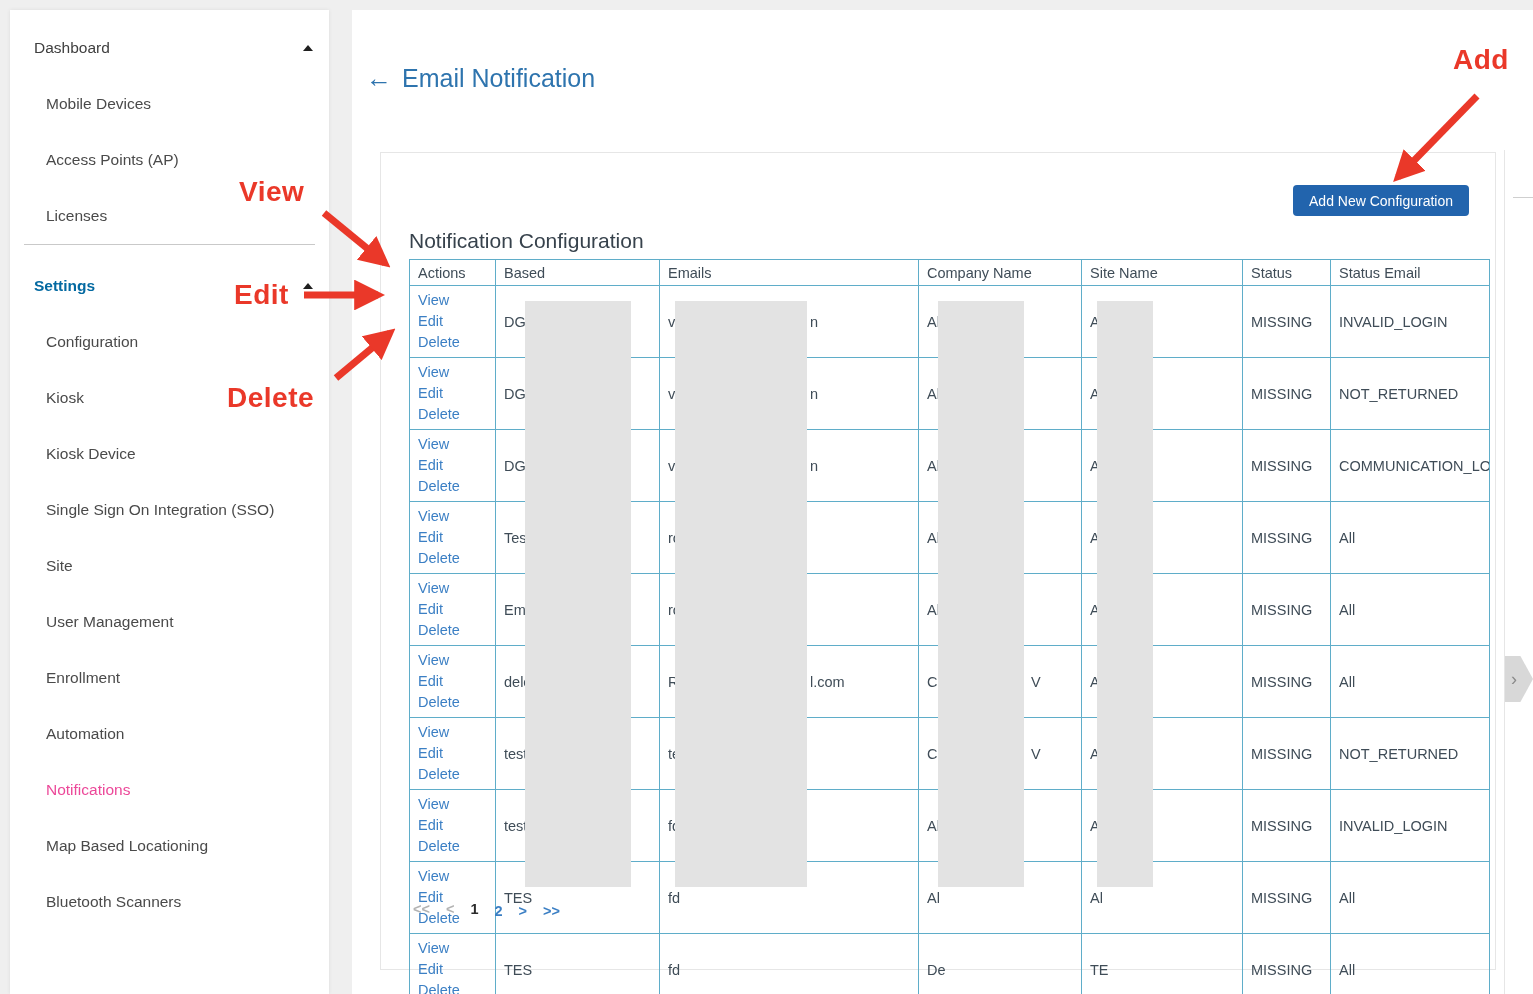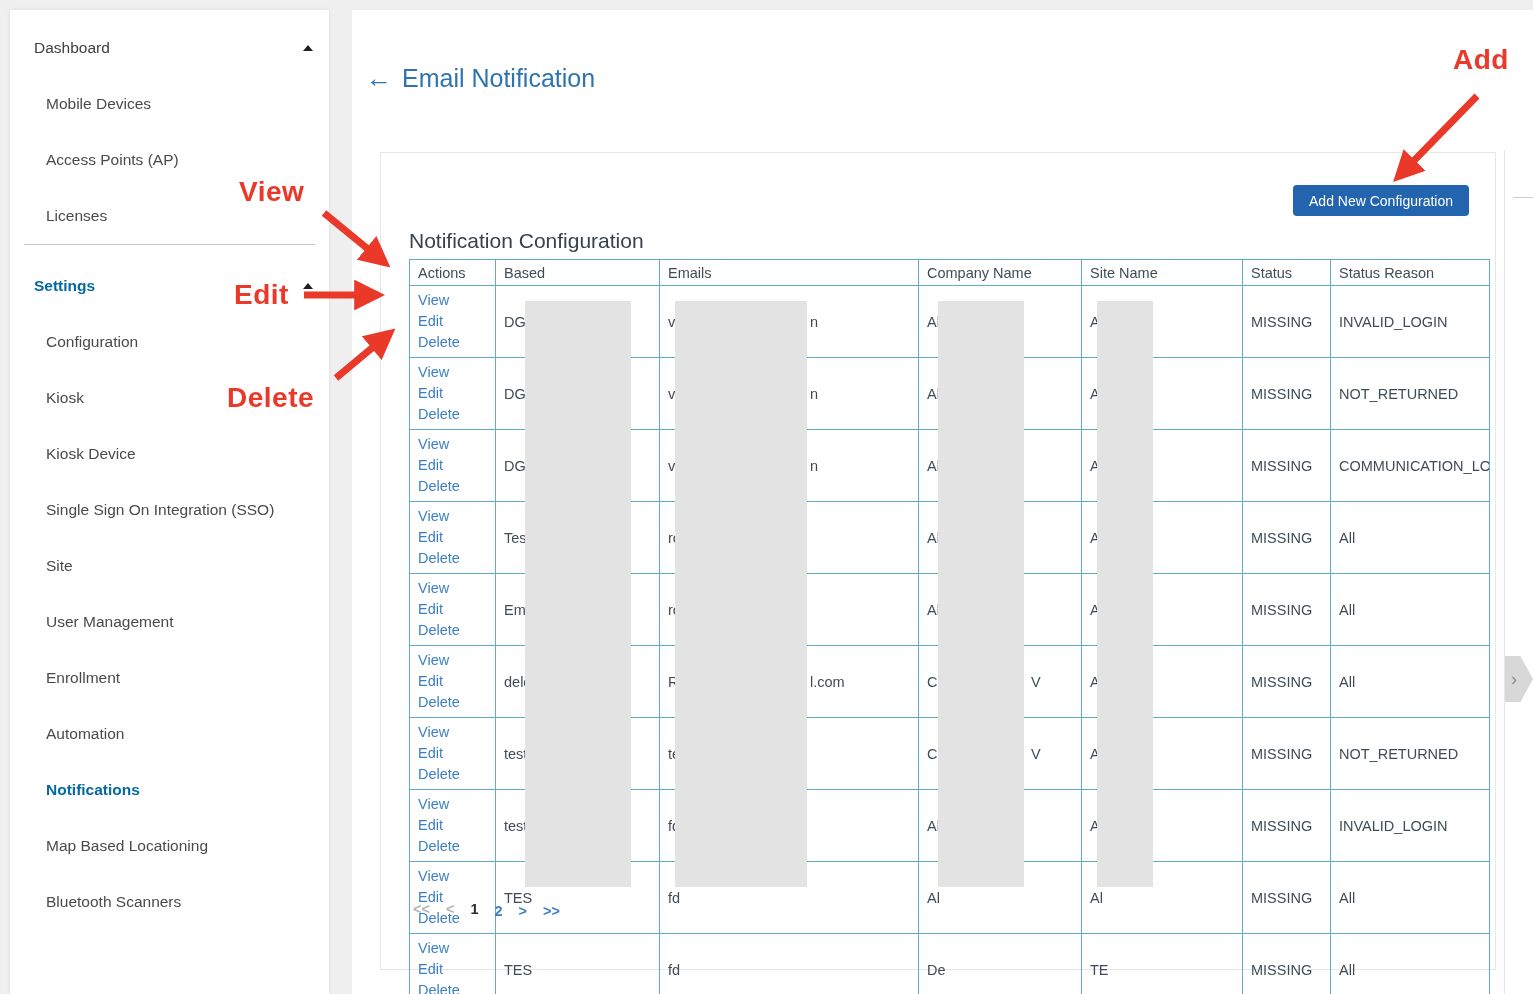--- a/index.html
+++ b/index.html
@@ -11,21 +11,21 @@
   .sidebar { position:absolute; left:10px; top:10px; width:319px; bottom:0;
     background:#fff; box-shadow:0 0 4px rgba(0,0,0,.08); padding-top:10px; z-index:1; }
   .nav-section-header { position:relative; height:56px; display:flex; align-items:center;
     padding-left:24px; font-size:15.5px; color:#3f3f3f; cursor:pointer; }
   .nav-section-header.settings-header span.sec-label { color:#0369a1; font-weight:bold; }
   .caret { position:absolute; right:16px; top:50%; margin-top:-3px; width:0; height:0;
     border-left:5px solid transparent; border-right:5px solid transparent;
     border-bottom:6px solid #1f1f1f; }
   .nav-item { height:56px; display:flex; align-items:center; padding-left:36px;
     font-size:15.5px; color:#4a4a4a; cursor:pointer; white-space:nowrap; }
-  .nav-item.active { color:#0369a1; font-weight:bold; }
+  .nav-item.active { color:#ec4899; font-weight:normal; }
   .sidebar-divider { height:14px; border-top:1px solid #c9c9c9; margin:0 14px; }
 
   
   .main { position:absolute; left:352px; top:10px; right:0; bottom:0; background:#fff; }
   .page-title { position:absolute; left:14px; top:53px; font-size:25px; font-weight:normal;
     color:#2e74ae; display:flex; align-items:center; gap:10px; }
   .back-arrow { font-size:26px; color:#2e74ae; cursor:pointer; }
 
   .card { position:absolute; left:28px; top:142px; width:1116px; height:818px;
     background:#fff; border:1px solid #e6e6e6; }
@@ -128,21 +128,21 @@
       <div class="table-wrap">
         <table>
           <thead>
               <tr id="thead-row">
                 <th style="width: 86px;">Actions</th>
                 <th style="width: 164px;">Based</th>
                 <th style="width: 259px;">Emails</th>
                 <th style="width: 163px;">Company Name</th>
                 <th style="width: 161px;">Site Name</th>
                 <th style="width: 88px;">Status</th>
-                <th style="width: 159px;">Status Reason</th>
+                <th style="width: 159px;">Status Email</th>
               </tr>
             </thead>
           <tbody id="tbody">
               <tr>
                 <td class="actions">
                   <div class="link">View</div>
                   <div class="link">Edit</div>
                   <div class="link">Delete</div>
                 </td>
                 <td class="datacell"><span>DGA</span></td>

